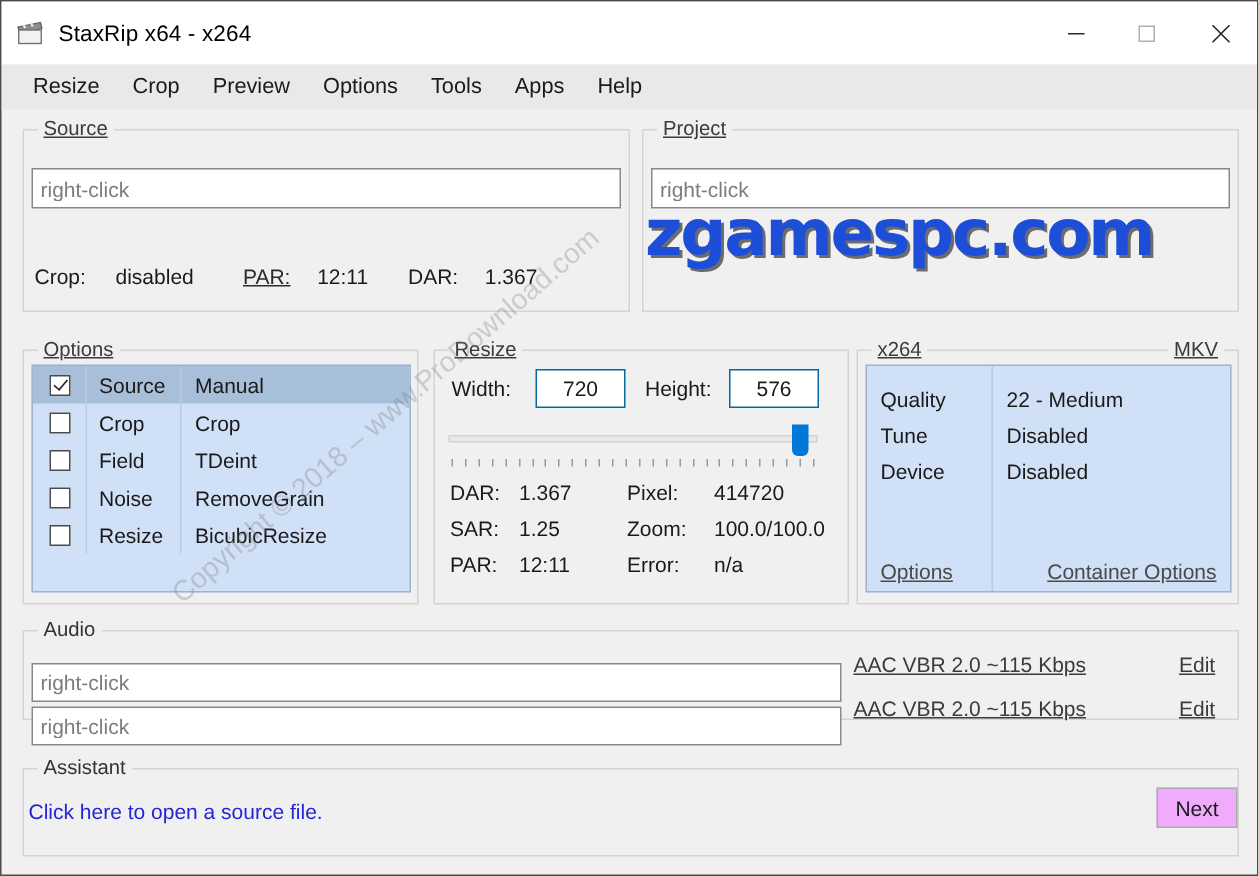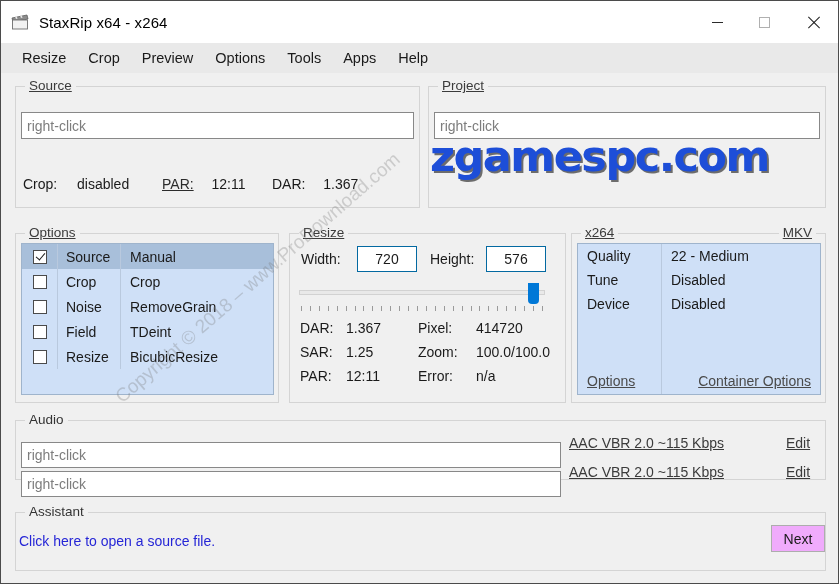--- a/index.html
+++ b/index.html
@@ -441,29 +441,29 @@
         <span class="filter-cb-cell">
             <span class="cb"></span>
           </span>
         <span class="filter-name-cell">Crop</span>
         <span class="filter-val-cell">Crop</span>
       </div>
       <div class="filter-row">
         <span class="filter-cb-cell">
             <span class="cb"></span>
           </span>
-        <span class="filter-name-cell">Noise</span>
-        <span class="filter-val-cell">RemoveGrain</span>
+        <span class="filter-name-cell">Field</span>
+        <span class="filter-val-cell">TDeint</span>
       </div>
       <div class="filter-row">
         <span class="filter-cb-cell">
             <span class="cb"></span>
           </span>
-        <span class="filter-name-cell">Field</span>
-        <span class="filter-val-cell">TDeint</span>
+        <span class="filter-name-cell">Noise</span>
+        <span class="filter-val-cell">RemoveGrain</span>
       </div>
       <div class="filter-row">
         <span class="filter-cb-cell">
             <span class="cb"></span>
           </span>
         <span class="filter-name-cell">Resize</span>
         <span class="filter-val-cell">BicubicResize</span>
       </div>
     </div>
   </div>
@@ -523,21 +523,21 @@
     <span class="stat" style="left:186px; top:110px;">100.0/100.0</span>
     <span class="stat" style="left:128px; top:134px;">Error:</span>
     <span class="stat" style="left:186px; top:134px;">n/a</span>
   </div>
 
   <div class="group" style="left:570px; top:232px; width:255px; height:170px;">
     <span class="legend link">x264</span>
     <span class="legend link right">MKV</span>
     <div class="enc-table" style="left:5px; top:9px; width:244px; height:152px;">
       <div class="enc-divider" style="left:83px;"></div>
-      <div class="enc-row" style="margin-top:0;">
+      <div class="enc-row" style="margin-top:10px;">
         <span class="enc-key">Quality</span>
         <span class="enc-val">22 - Medium</span>
       </div>
       <div class="enc-row">
         <span class="enc-key">Tune</span>
         <span class="enc-val">Disabled</span>
       </div>
       <div class="enc-row">
         <span class="enc-key">Device</span>
         <span class="enc-val">Disabled</span>

